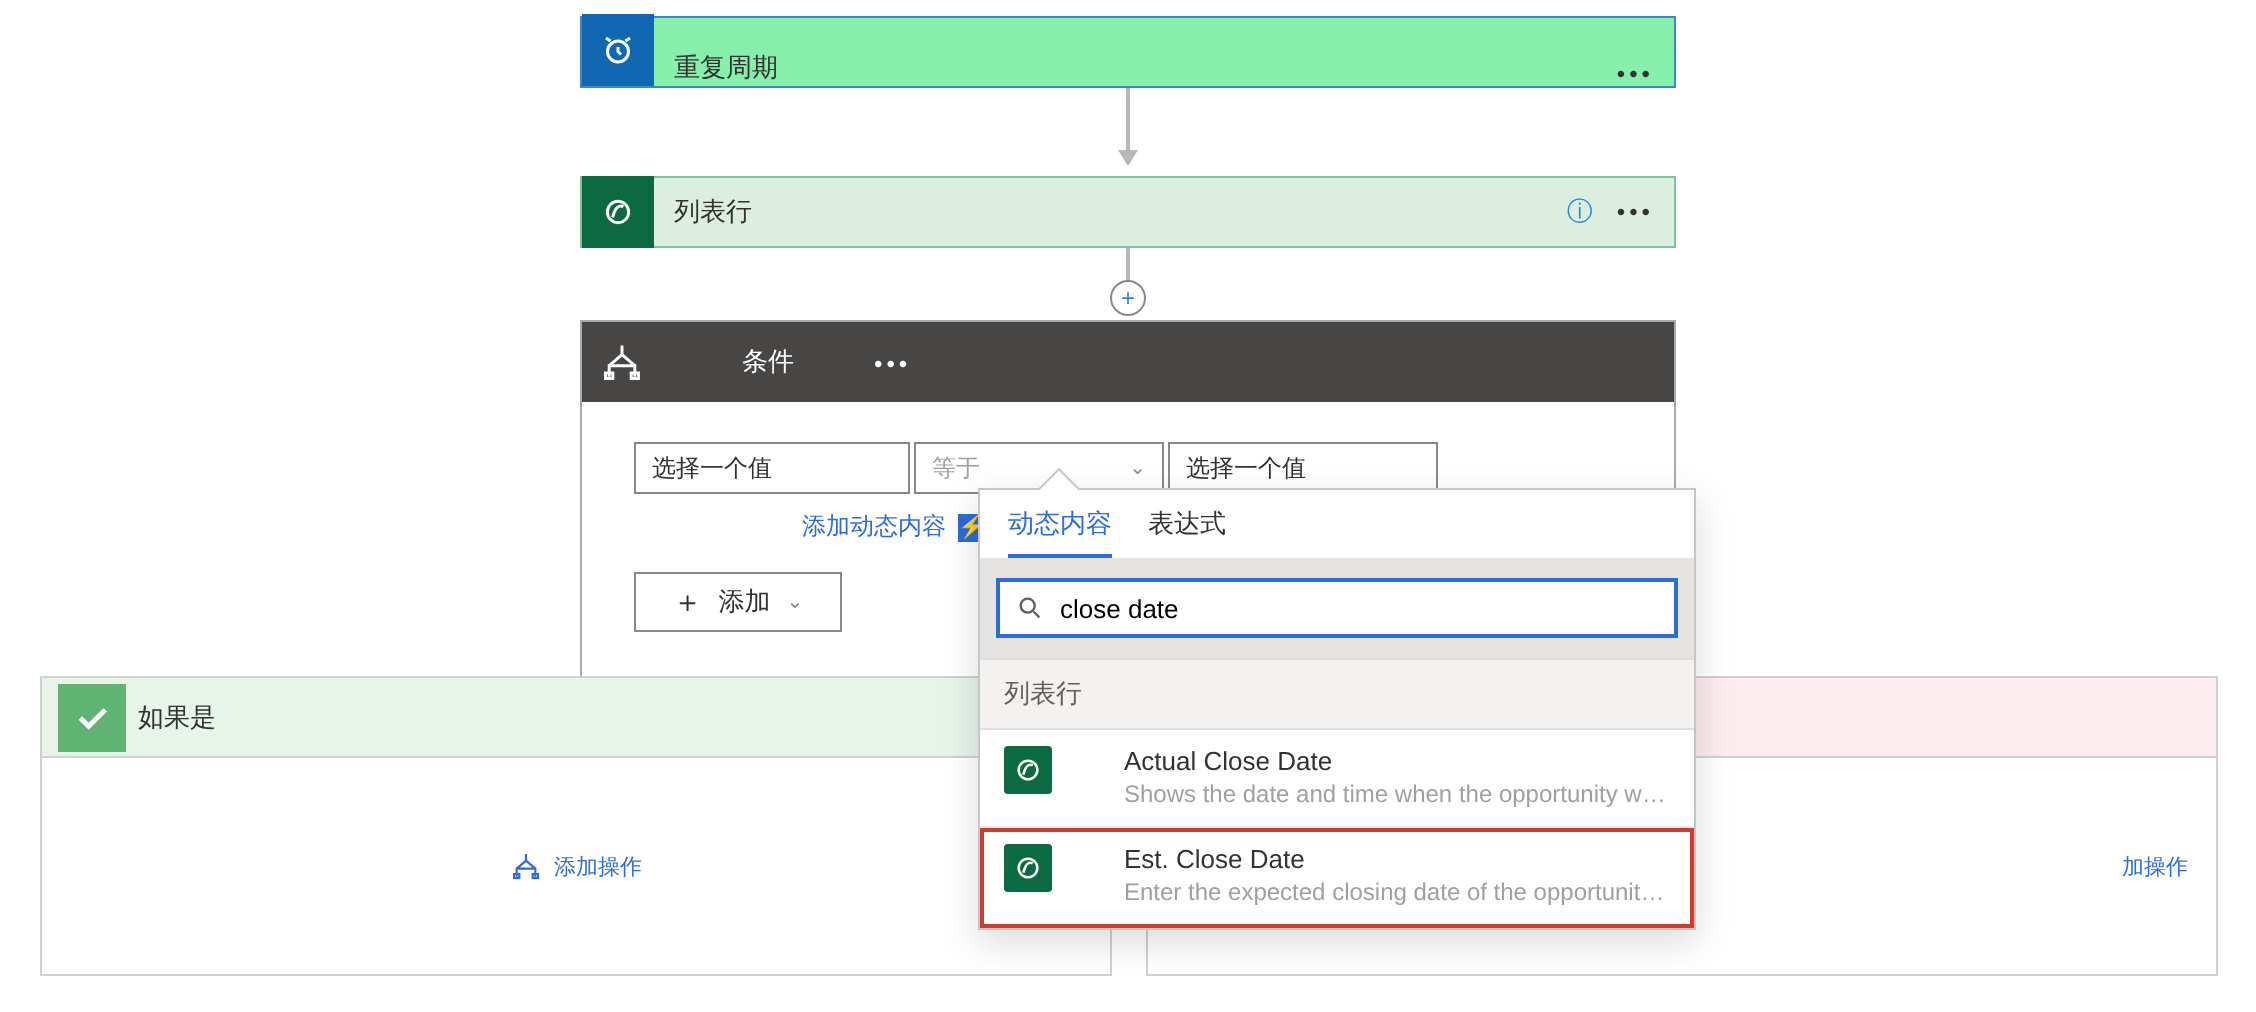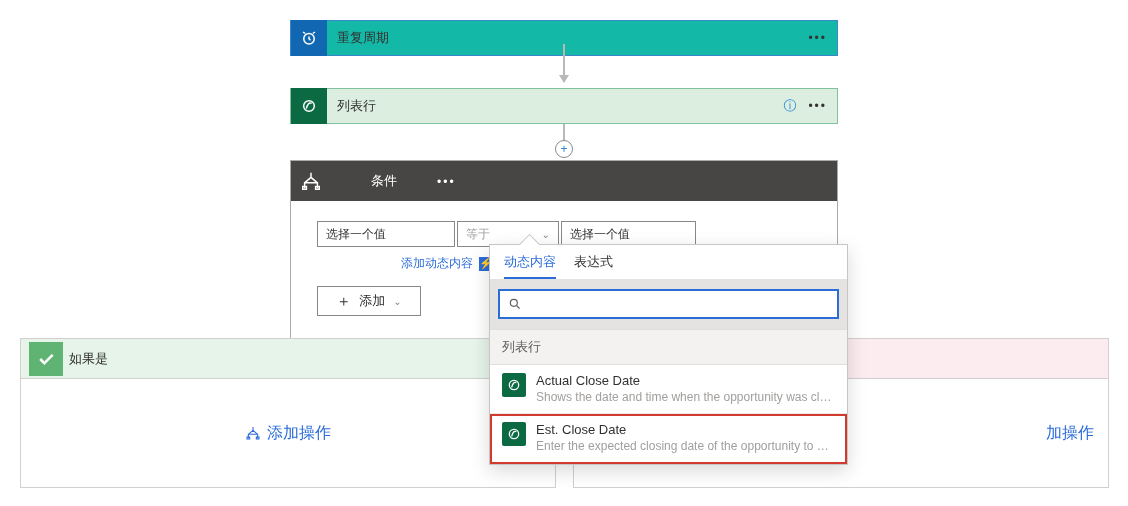--- a/index.html
+++ b/index.html
@@ -35,21 +35,21 @@
   flex-shrink: 0;
 }
 .node .title {
   flex: 1;
   padding-left: 10px;
   font-size: 13px;
 }
 .node .actions { display: flex; align-items: center; gap: 12px; padding-right: 10px; }
 .dots { letter-spacing: 2px; font-size: 12px; line-height: 1; color: #333; cursor: pointer; }
 
-.recurrence { top: 20px; border-color: #3a87c9; background: #14b8a6; }
+.recurrence { top: 8px; border-color: #3a87c9; background: #86efac; align-items: flex-end; }
 .recurrence .icon-sq { background: #1267b2; color: #fff; }
 
 .listrows { top: 88px; border-color: #7fc29b; background: #dbeedf; }
 .listrows .icon-sq { background: #0b6a42; color: #fff; }
 .listrows .help { color: #2b88d8; font-size: 13px; }
 
 
 .arrow { position: absolute; left: 563px; width: 2px; background: #b8b8b8; }
 .arrow::after {
   content: "";
@@ -115,21 +115,21 @@
   background: #fff;
   padding: 12px 8px;
   font-size: 12px;
   display: flex;
   align-items: center;
   justify-content: space-between;
   color: #323130;
 }
 .cond-inp.placeholder { color: #323130; }
 .cond-inp.w1 { width: 138px; }
-.cond-inp.w2 { width: 102px; color: #a19f9d; }
+.cond-inp.w2 { width: 125px; color: #a19f9d; }
 .cond-inp.w3 { width: 135px; }
 .chev { font-size: 10px; color: #8a8886; }
 
 .dyn-add-row {
   display: flex;
   align-items: center;
   gap: 6px;
   margin-top: 8px;
   padding-left: 84px;
 }
@@ -174,21 +174,21 @@
 }
 .branch.left .bicon { color: #fff; background: #5fb474; }
 .branch .btitle { padding-left: 6px; font-size: 13px; }
 .branch .bbody {
   height: 108px;
   display: flex; align-items: center; justify-content: center;
   background: #fff;
 }
 .add-action {
   display: flex; align-items: center; gap: 6px;
-  color: #2b6cd8; font-size: 16px; cursor: pointer;
+  color: #2b6cd8; font-size: 11px; cursor: pointer;
 }
 .add-action svg { display: block; }
 
 
 .flyout {
   position: absolute;
   top: 244px;
   left: 489px;
   width: 359px;
   border: 1px solid #c8c6c4;
@@ -223,21 +223,21 @@
   padding: 8px 12px; font-size: 13px; border-top: 1px solid #e1dfdd; border-bottom: 1px solid #e1dfdd;
 }
 .flyout .item {
   display: flex; gap: 10px; padding: 8px 12px; border-bottom: 1px solid #edebe9;
   cursor: pointer;
 }
 .flyout .item .isq {
   width: 24px; height: 24px; background: #0b6a42; border-radius: 2px;
   display: flex; align-items: center; justify-content: center; flex-shrink: 0;
 }
-.flyout .item .txt { flex: 1; min-width: 0; }
+.flyout .item .txt { flex: 1; min-width: 0; margin-left: 26px; }
 .flyout .item .label { font-size: 13px; color: #323130; line-height: 1.3; }
 .flyout .item .desc {
   font-size: 12px; color: #a19f9d; line-height: 1.3;
   white-space: nowrap; overflow: hidden; text-overflow: ellipsis;
 }
 .flyout .item.highlight { outline: 2px solid #d23a2e; outline-offset: -2px; }
 </style>
 </head>
 <body>
 
@@ -350,20 +350,21 @@
     <div class="tabs">
       <div class="tab active">动态内容</div>
       <div class="tab">表达式</div>
     </div>
     <div class="searchwrap">
       <div class="search">
         <svg width="14" height="14" viewBox="0 0 24 24" fill="none" stroke="#605e5c" stroke-width="2">
           <circle cx="10" cy="10" r="6"></circle>
             <path d="M20 20l-5-5"></path>
         </svg>
+        <input type="text" value="close date" style="">
       </div>
     </div>
     <div class="section-title">列表行</div>
 
     <div class="item">
       <div class="isq">
         <svg width="14" height="14" viewBox="0 0 24 24" fill="none" stroke="#fff" stroke-width="2.2">
             <circle cx="12" cy="12" r="8"></circle>
             <path d="M8 16c1.5-6 4-10 8-8"></path>
           </svg>

